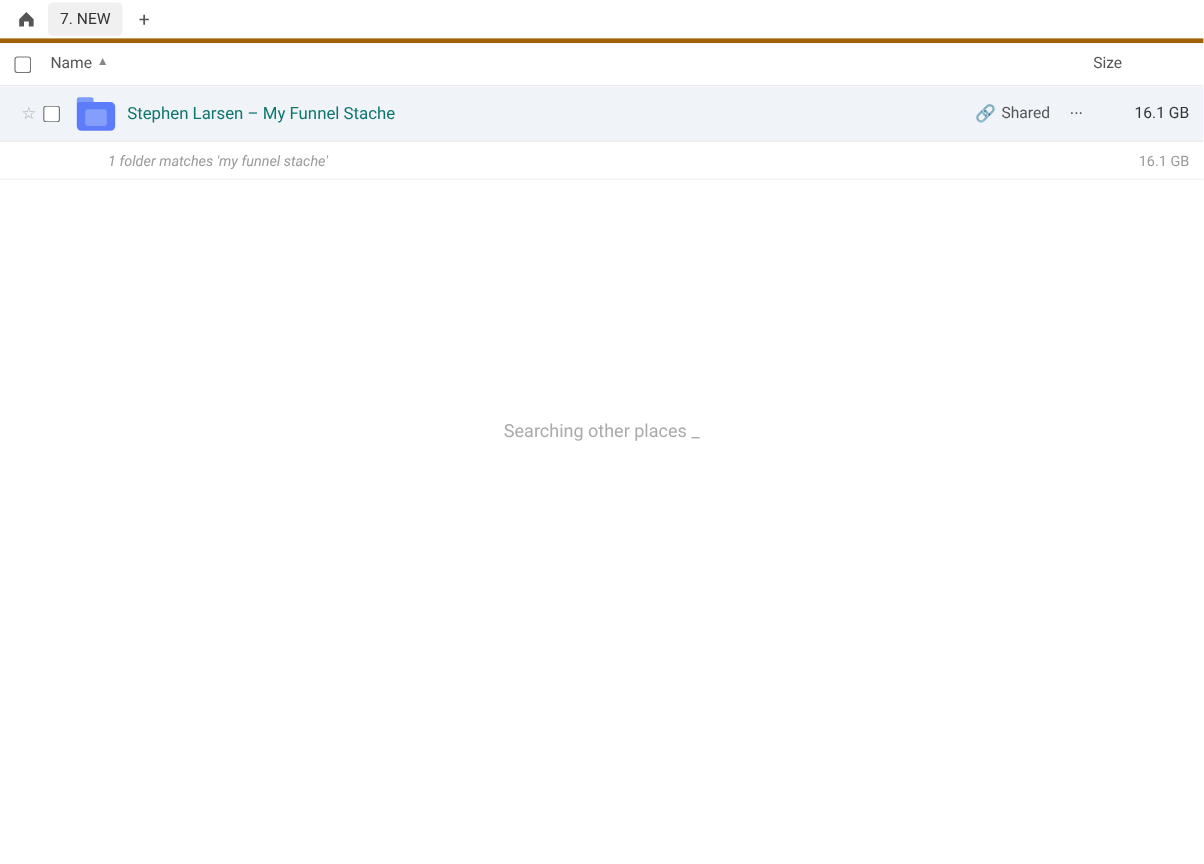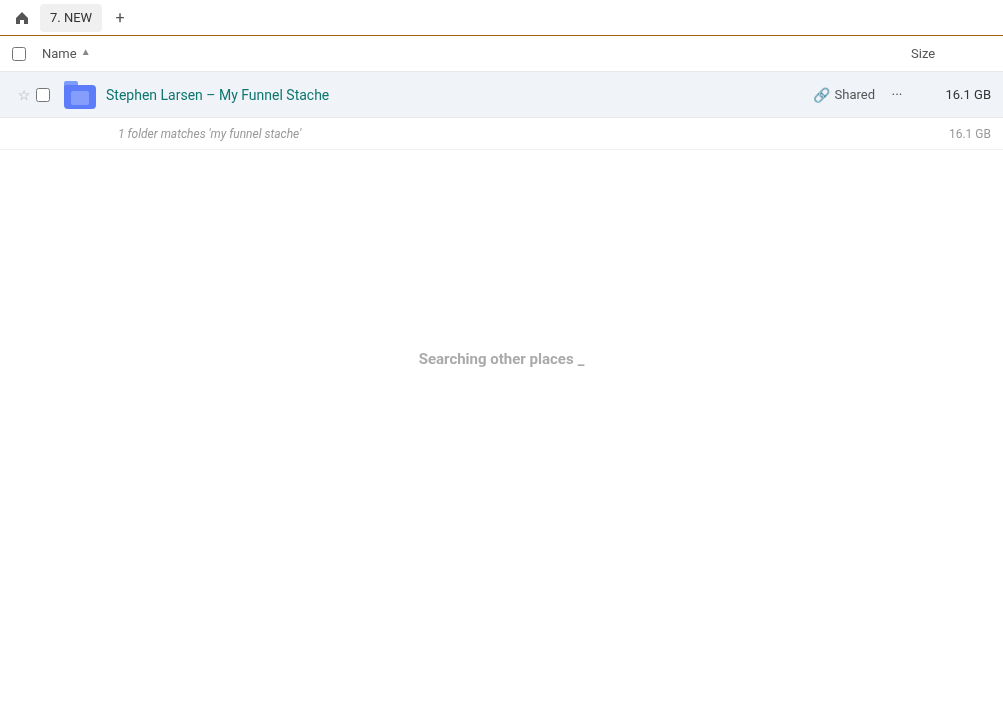--- a/index.html
+++ b/index.html
@@ -16,21 +16,21 @@
       height: 720px;
       overflow: hidden;
     }
 
     
     .top-bar {
       display: flex;
       align-items: center;
       height: 36px;
       padding: 0 8px;
-      border-bottom: 1px solid #a16207;
+      border-bottom: 4px solid #a16207;
       background: #fff;
       gap: 4px;
     }
 
     .home-btn {
       width: 28px;
       height: 28px;
       display: flex;
       align-items: center;
       justify-content: center;
@@ -203,36 +203,34 @@
       align-items: center;
       height: 32px;
       padding: 0 12px 0 90px;
       border-bottom: 1px solid #f0f0f0;
     }
     .match-text {
       flex: 1;
       font-size: 12px;
       color: #999;
       font-style: italic;
-      margin-left: 28px;
     }
     .match-size {
       width: 80px;
       text-align: right;
       font-size: 12px;
       color: #999;
     }
 
     
     .searching-area {
       display: flex;
       align-items: center;
       justify-content: center;
       padding-top: 200px;
-      font-weight: bold;
     }
     .searching-text {
       font-size: 15px;
       color: #aaa;
     }
     .searching-dots {
       font-size: 15px;
       color: #aaa;
       margin-left: 4px;
     }

